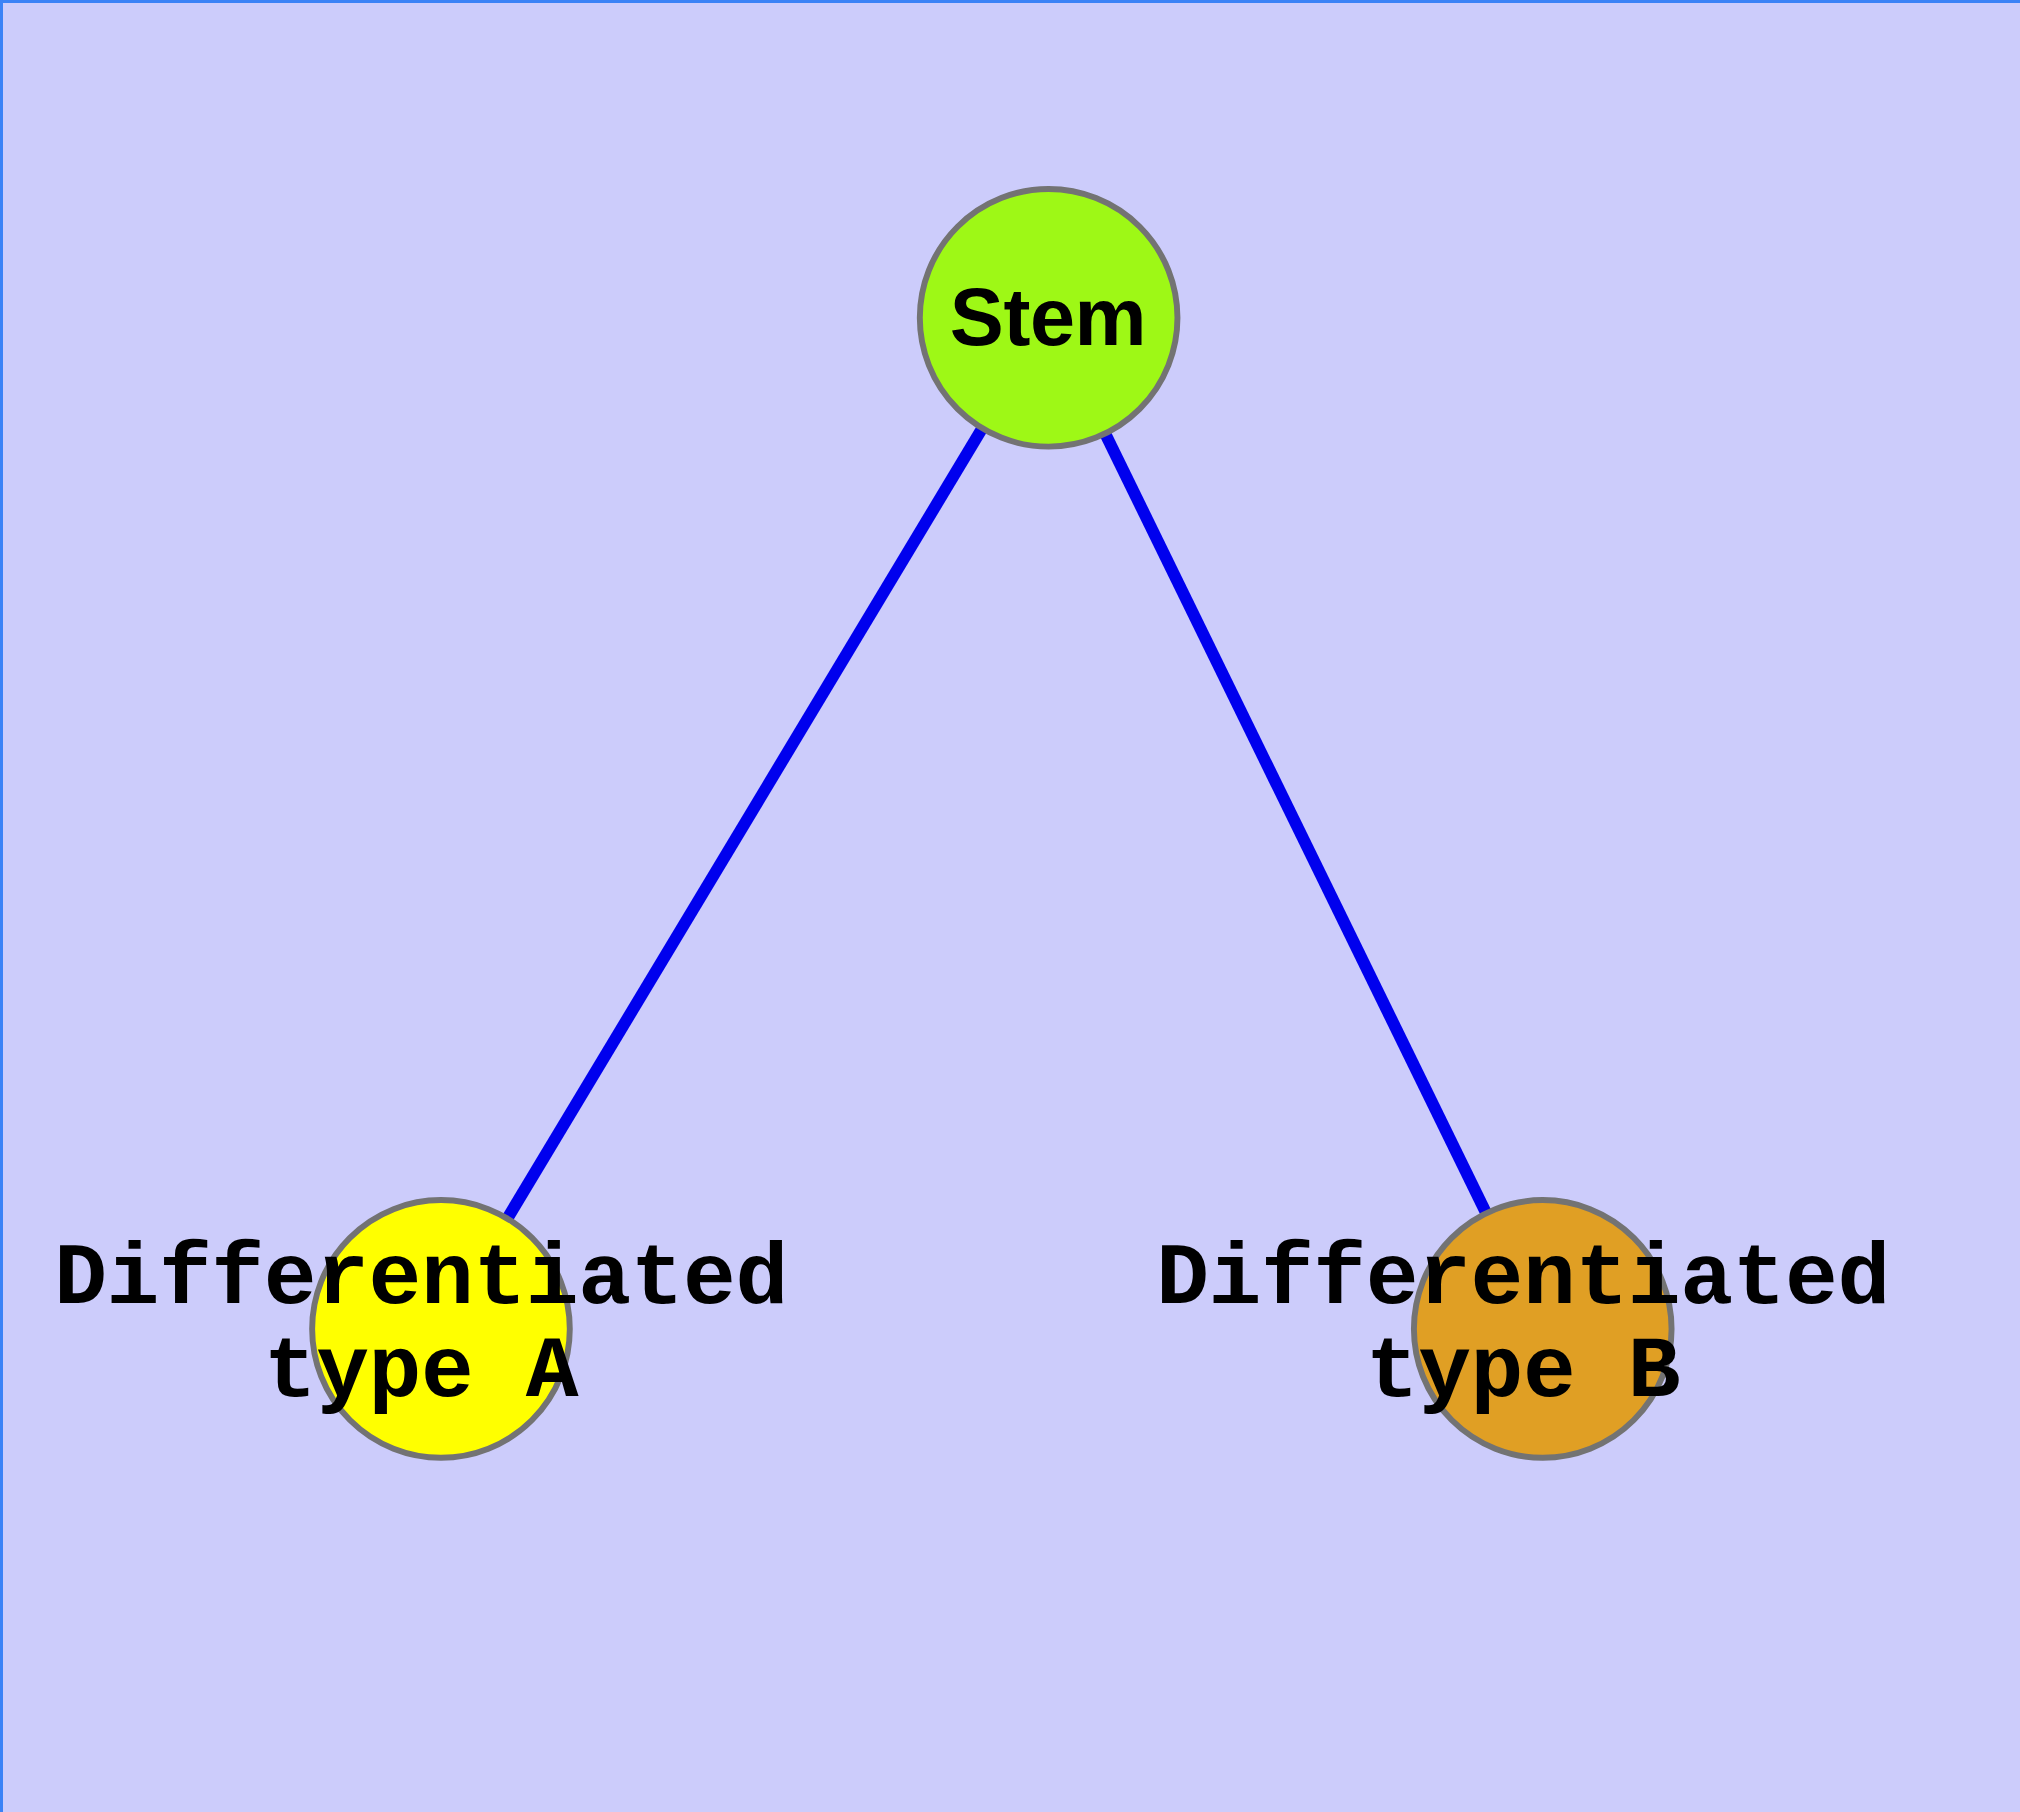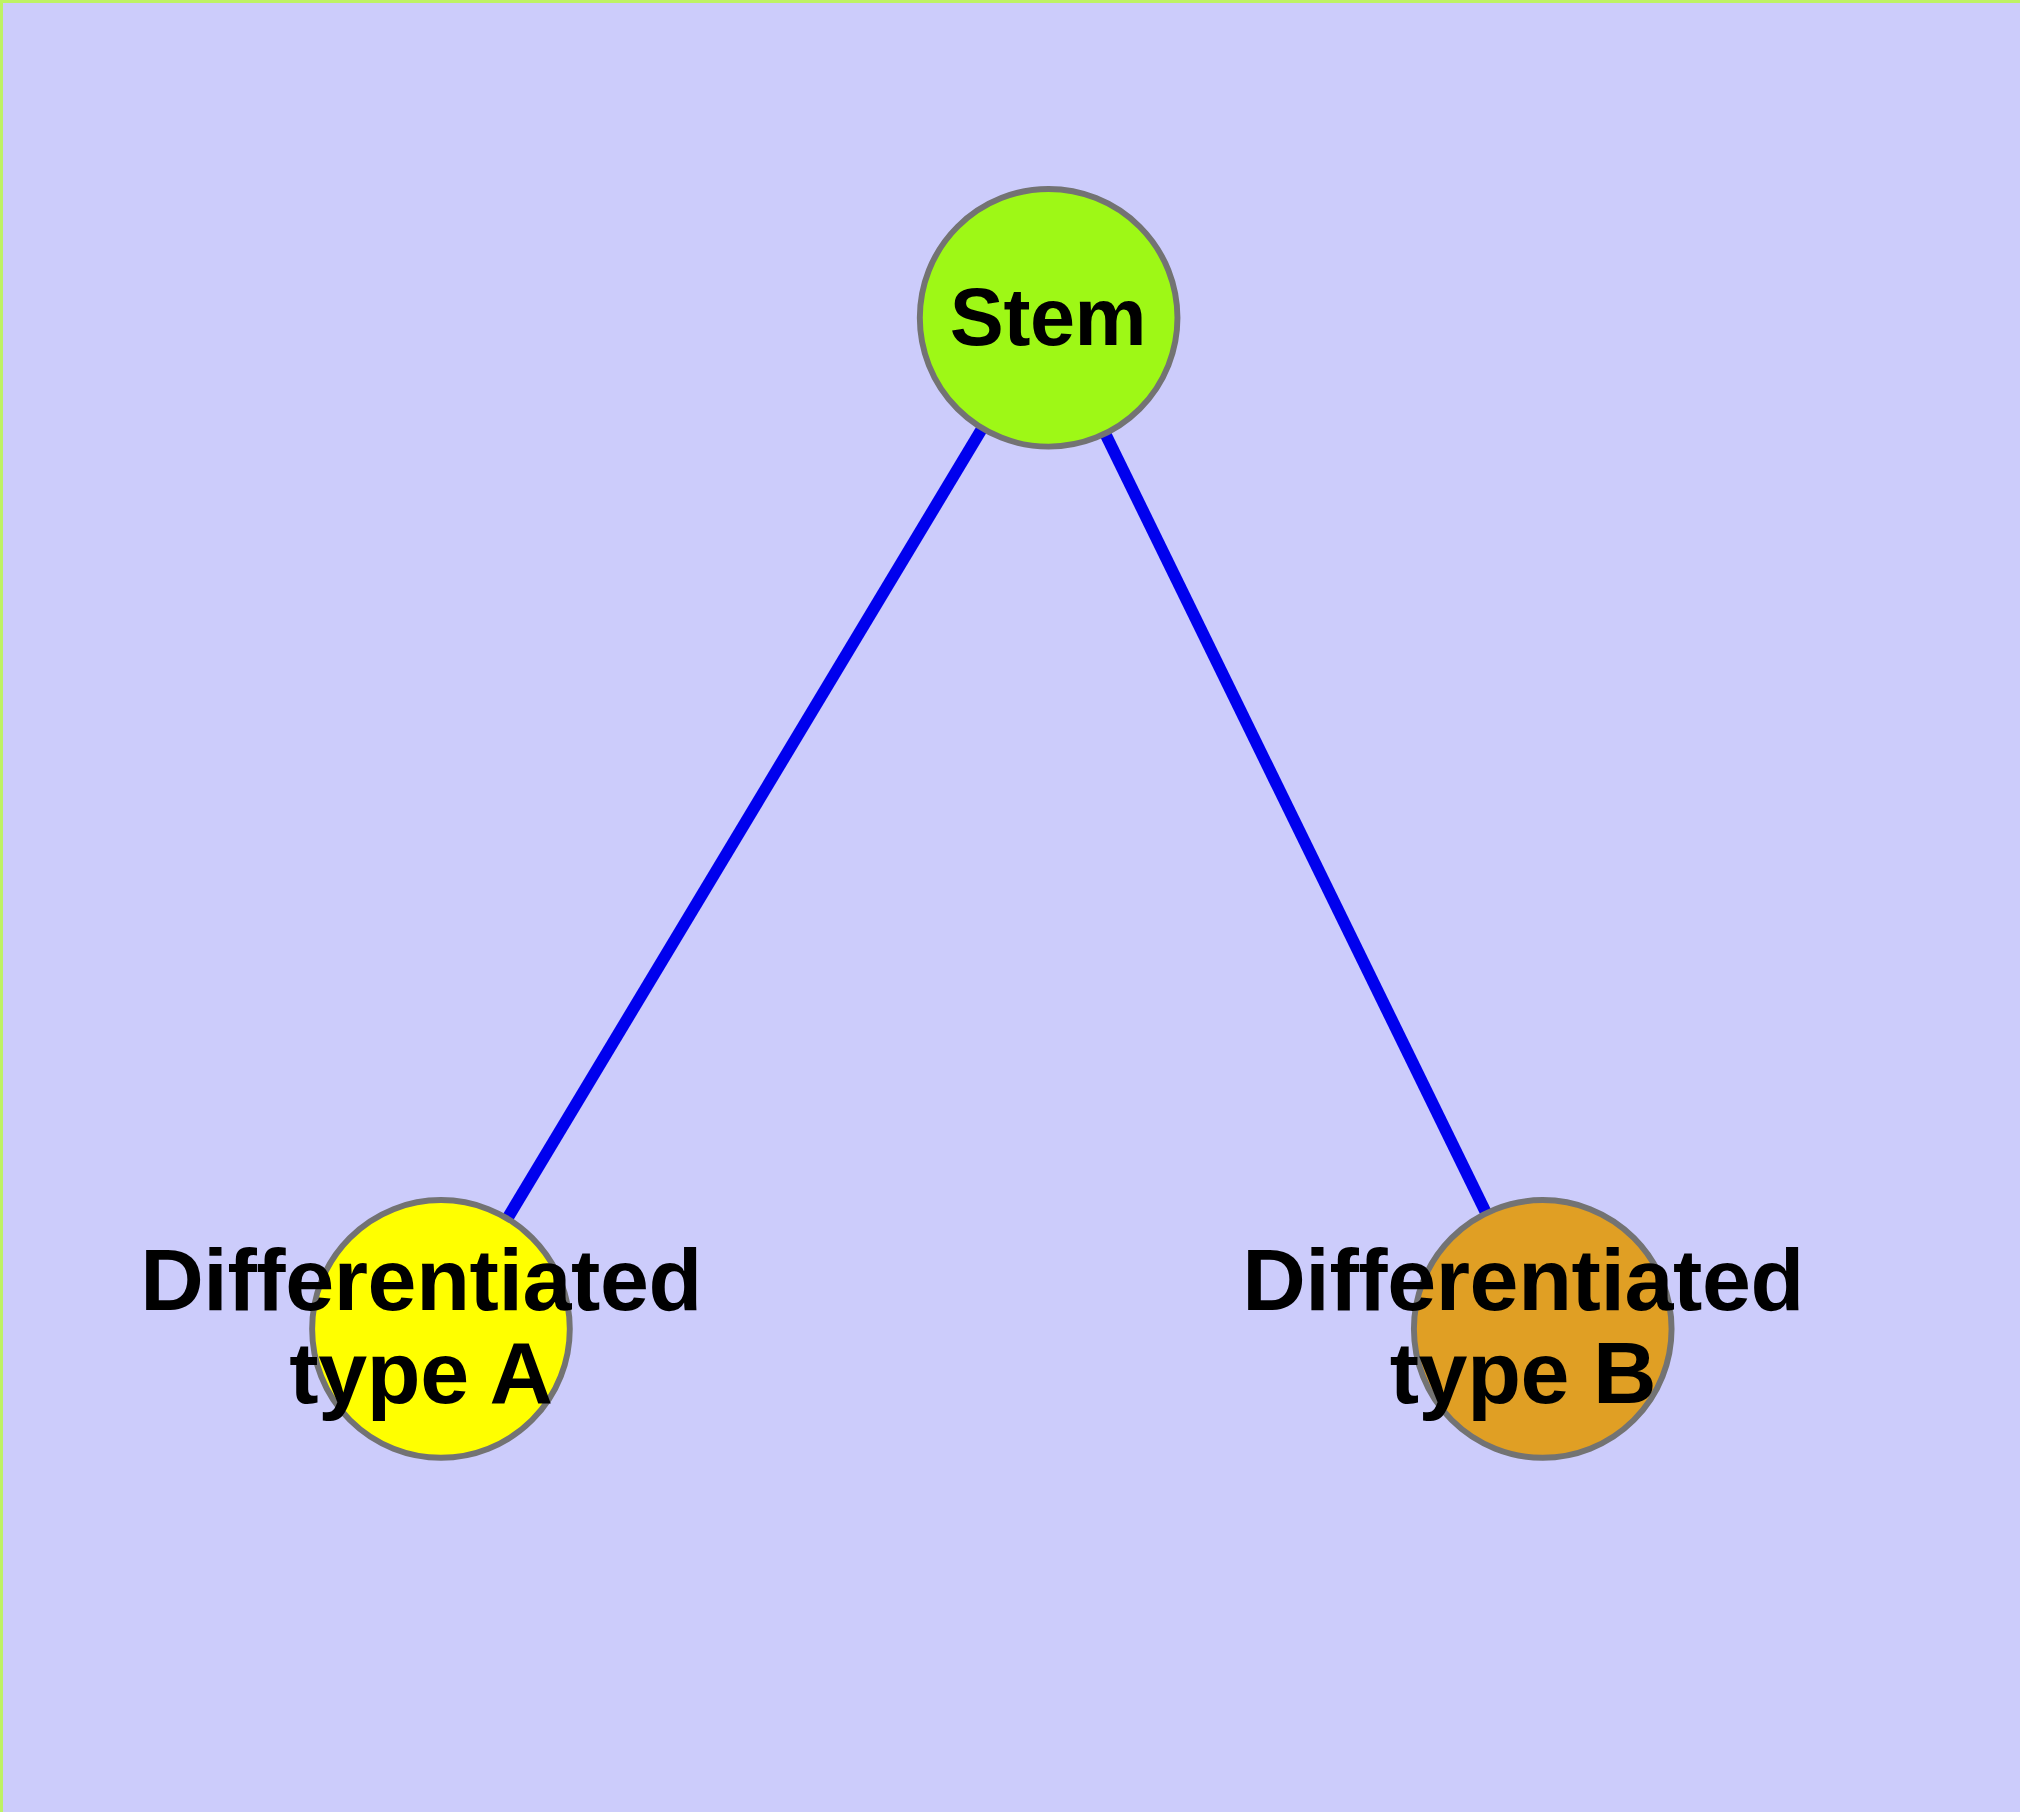--- a/index.html
+++ b/index.html
@@ -5,21 +5,21 @@
 <style>
   html, body {
     margin: 0;
     padding: 0;
     background: #ffffff;
   }
   #canvas {
     position: relative;
     width: 2021px;
     height: 1812px;
-    background: #bef264;
+    background: #3b82f6;
     overflow: hidden;
     font-family: "Liberation Sans", "DejaVu Sans", sans-serif;
   }
   #plot-background {
     position: absolute;
     left: 3.4px;
     top: 3.4px;
     width: 2017px;
     height: 1809px;
     background: #ccccfb;
@@ -47,20 +47,21 @@
     white-space: pre;
     letter-spacing: -0.4px;
     pointer-events: none;
     transform: translate(-50%, -50%);
   }
   #label-stem {
     font-size: 81px;
   }
   #label-diff-a, #label-diff-b {
     font-size: 88px;
+    font-family: Liberation Mono, monospace;
   }
 </style>
 </head>
 <body>
 
 <div id="canvas">
 
   <div id="plot-background"></div>
 
   <svg id="graph-svg" viewBox="0 0 2384 2138">

